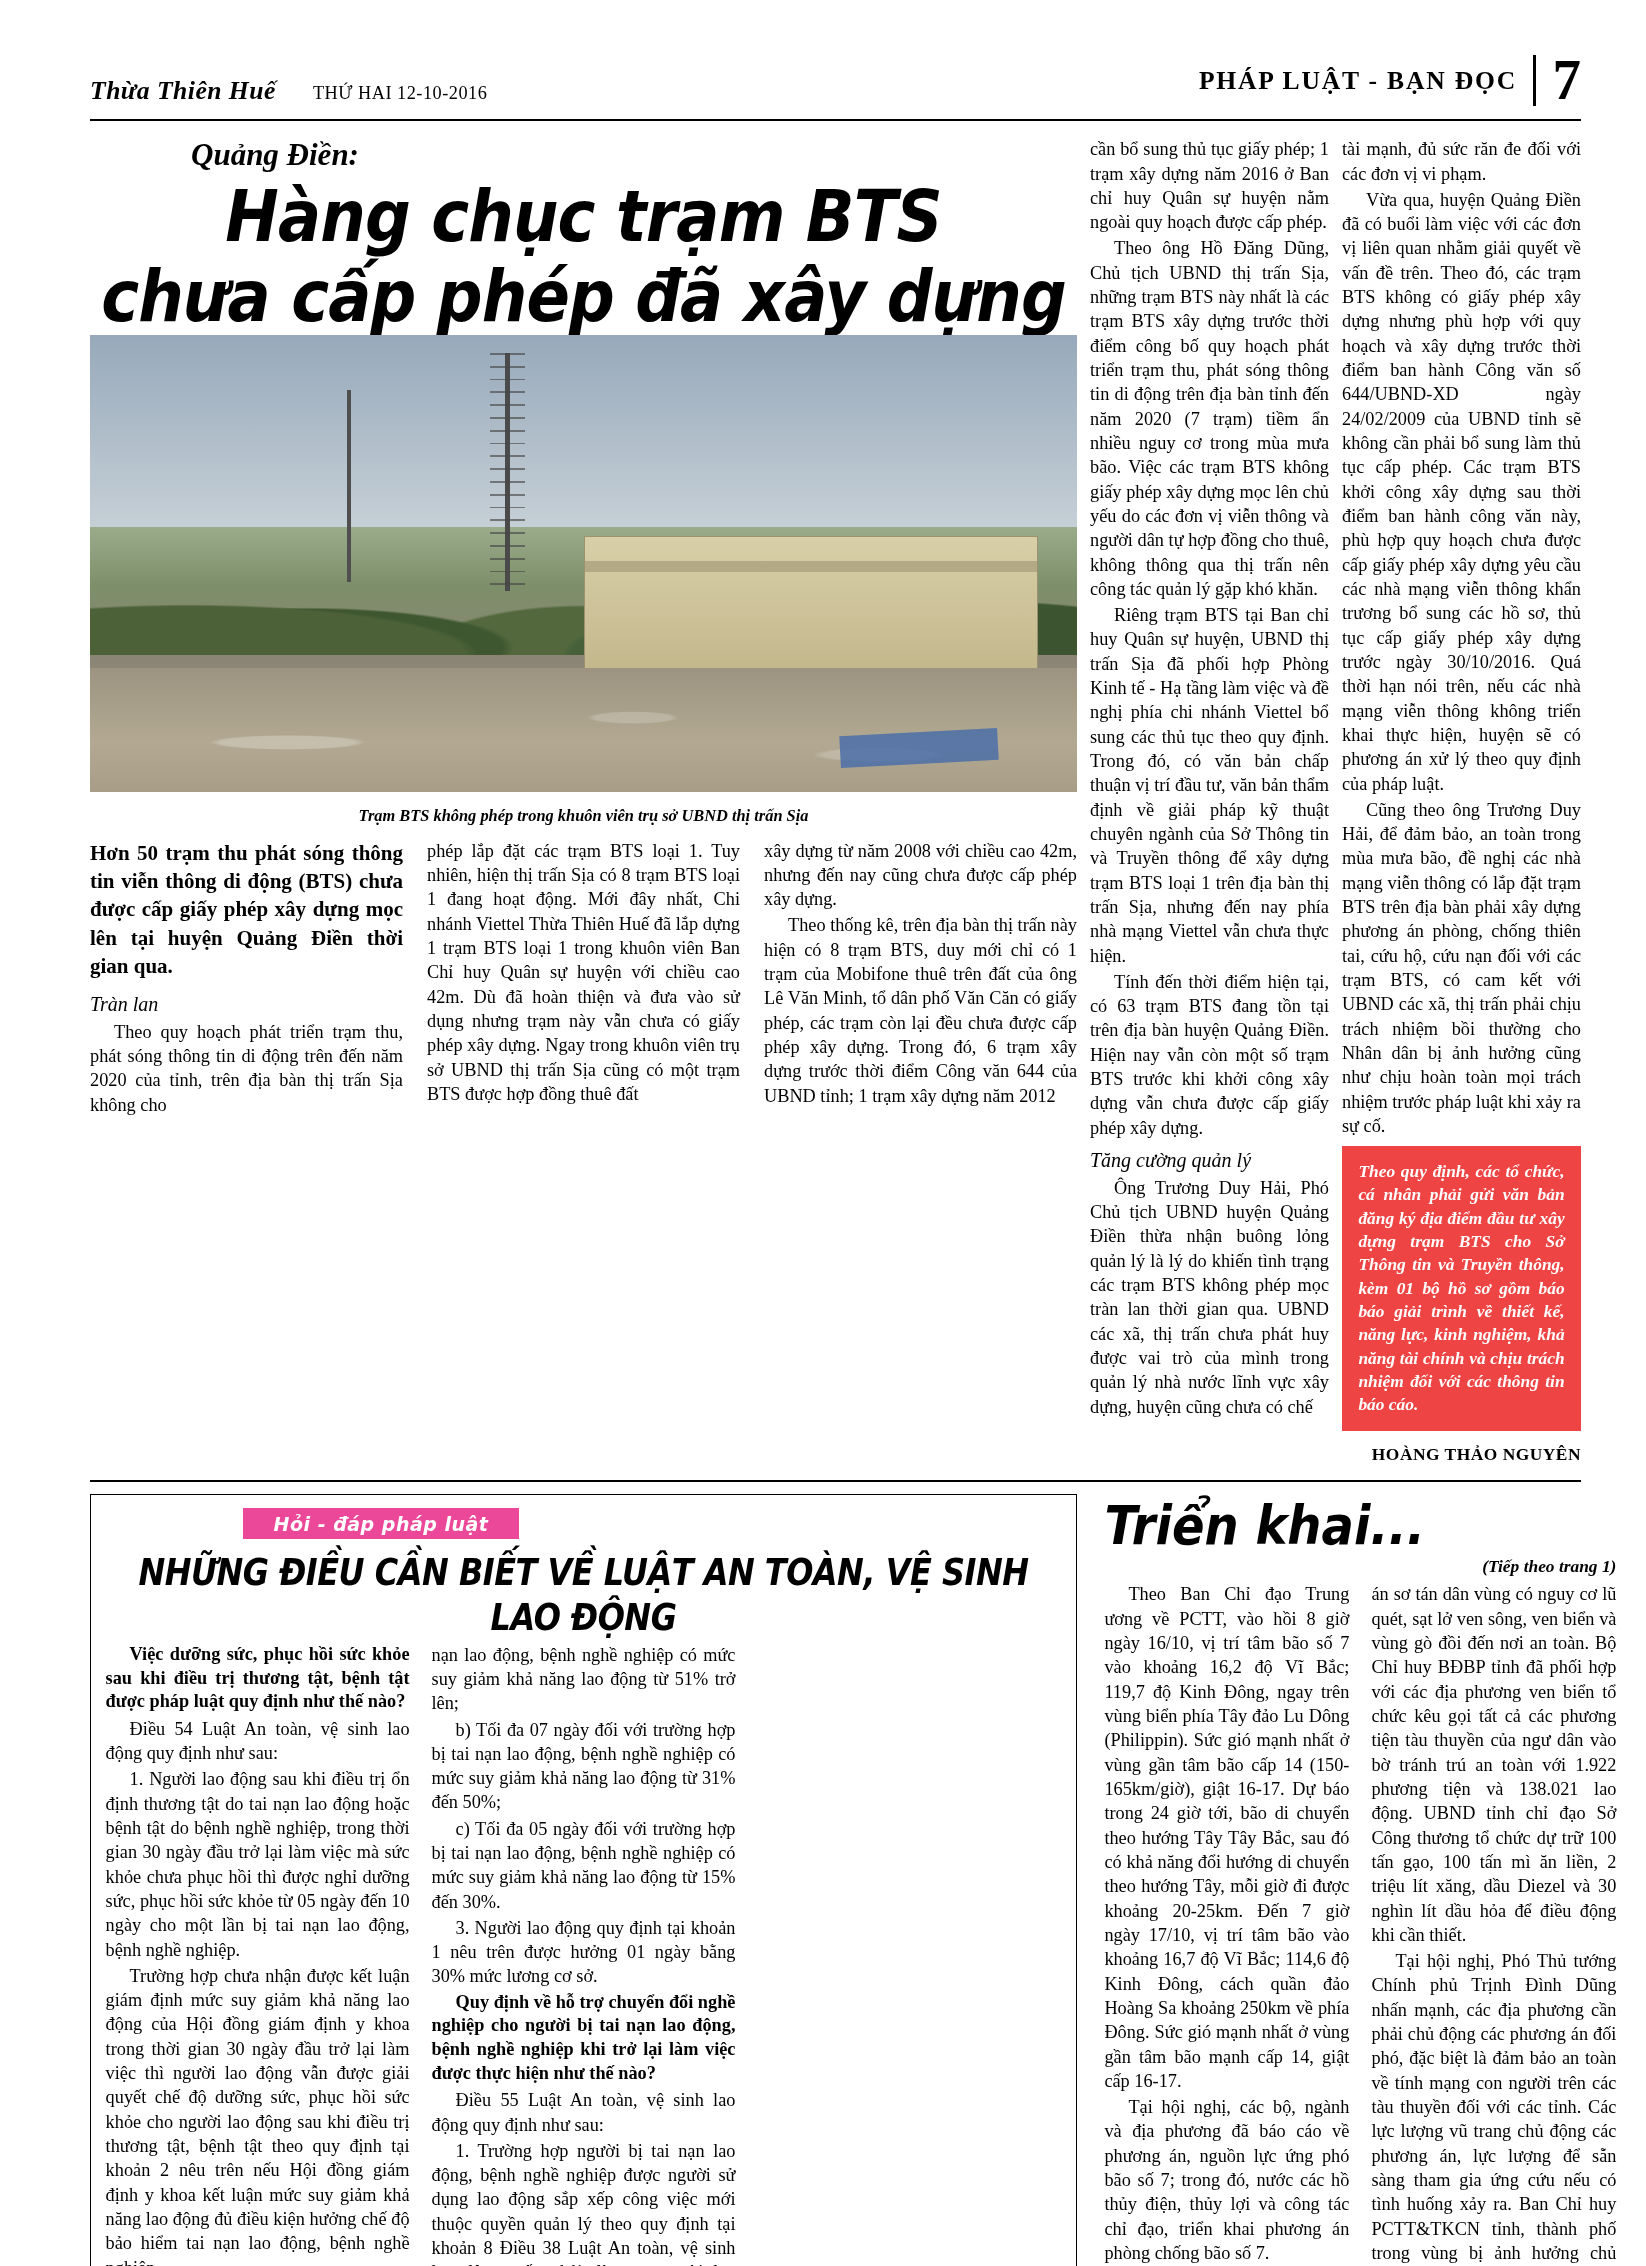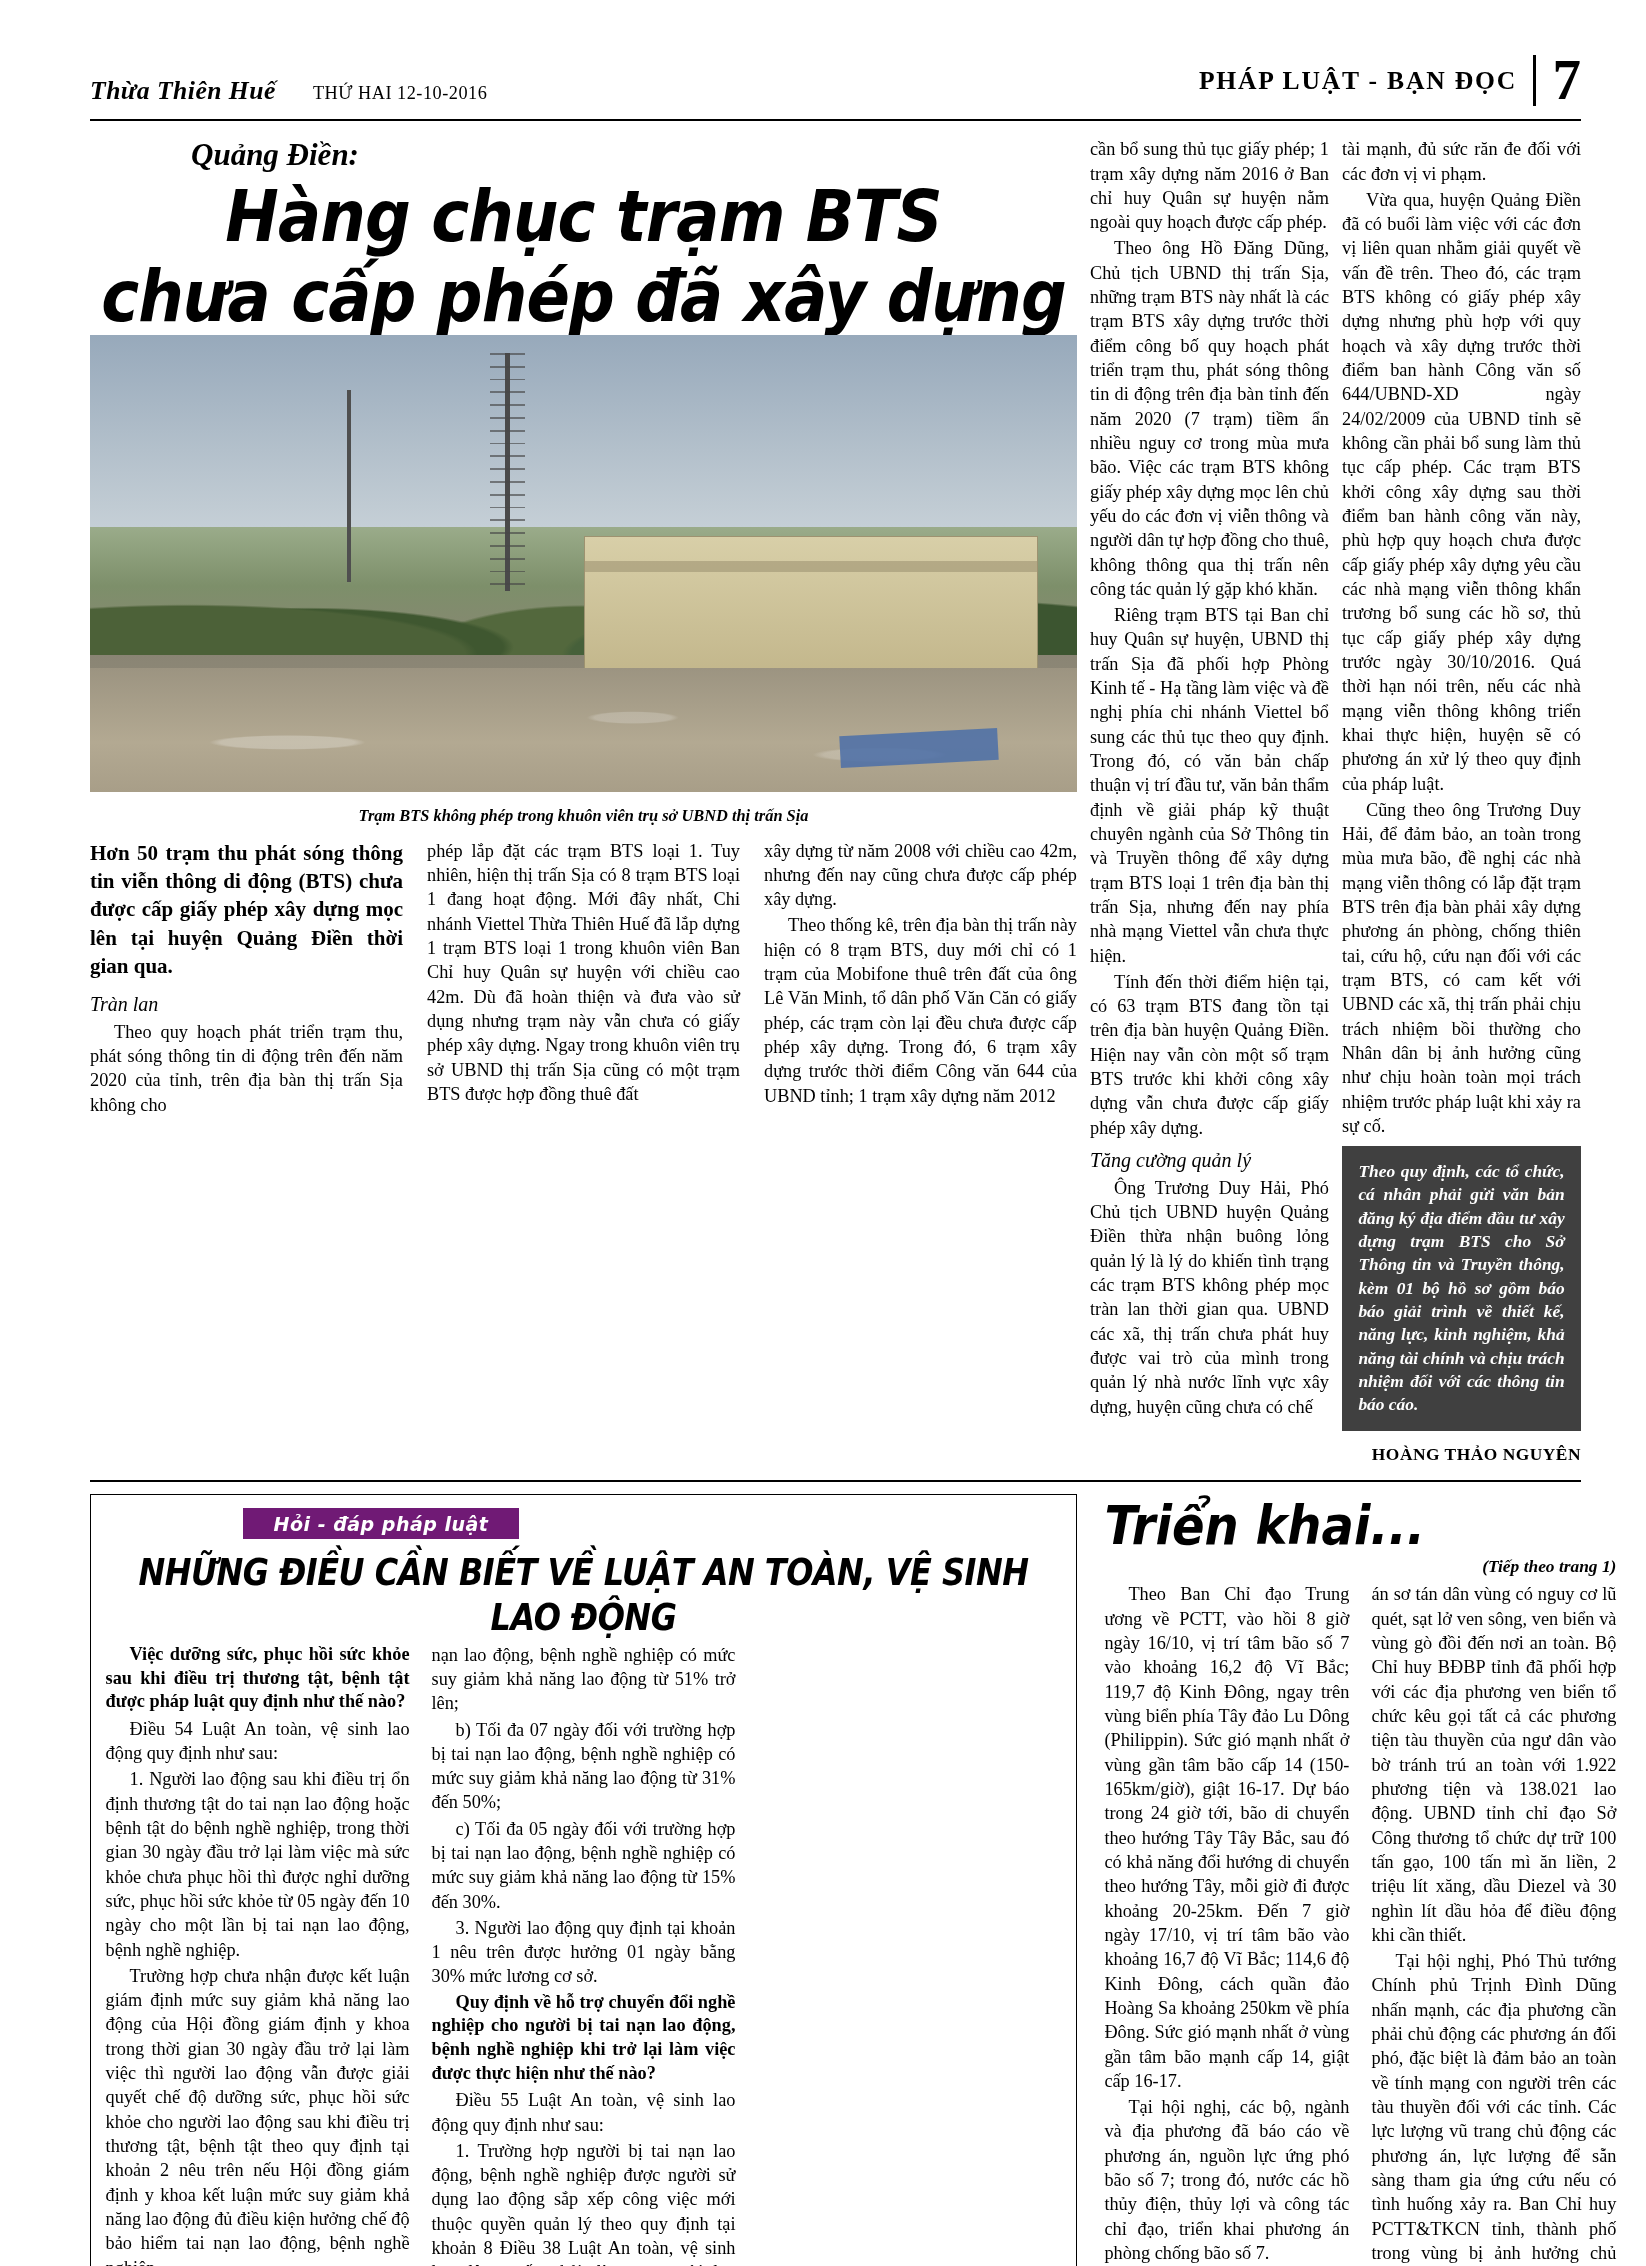--- a/index.html
+++ b/index.html
@@ -172,21 +172,21 @@
   p.body {
     font-size: 18.3px;
     line-height: 1.33;
     text-align: justify;
     margin: 0 0 1.8px 0;
     text-indent: 24px;
   }
   p.body.noind { text-indent: 0; }
 
   .callout {
-    background: #404040;
+    background: #ef4444;
     color: #fff;
     padding: 14.6px 16.4px;
     font-size: 17.4px;
     line-height: 1.34;
     font-weight: bold;
     font-style: italic;
     text-align: justify;
     margin-top: 7.3px;
   }
   .byline {
@@ -204,21 +204,21 @@
     display:flex;
     gap: 27.4px;
     margin-top: 12.8px;
   }
   .qa-box {
     width: 987px;
     border: 1.8px solid #000;
     padding: 12.8px 14.6px 14.6px 14.6px;
   }
   .qa-tag {
-    background: #701a75;
+    background: #ec4899;
     color: #fff;
     display: inline-block;
     font-family: "DejaVu Sans", sans-serif;
     font-weight: bold;
     font-style: italic;
     font-size: 19px;
     padding: 4.6px 31px;
     margin-left: 137px;
     letter-spacing: 0.5px;
   }

